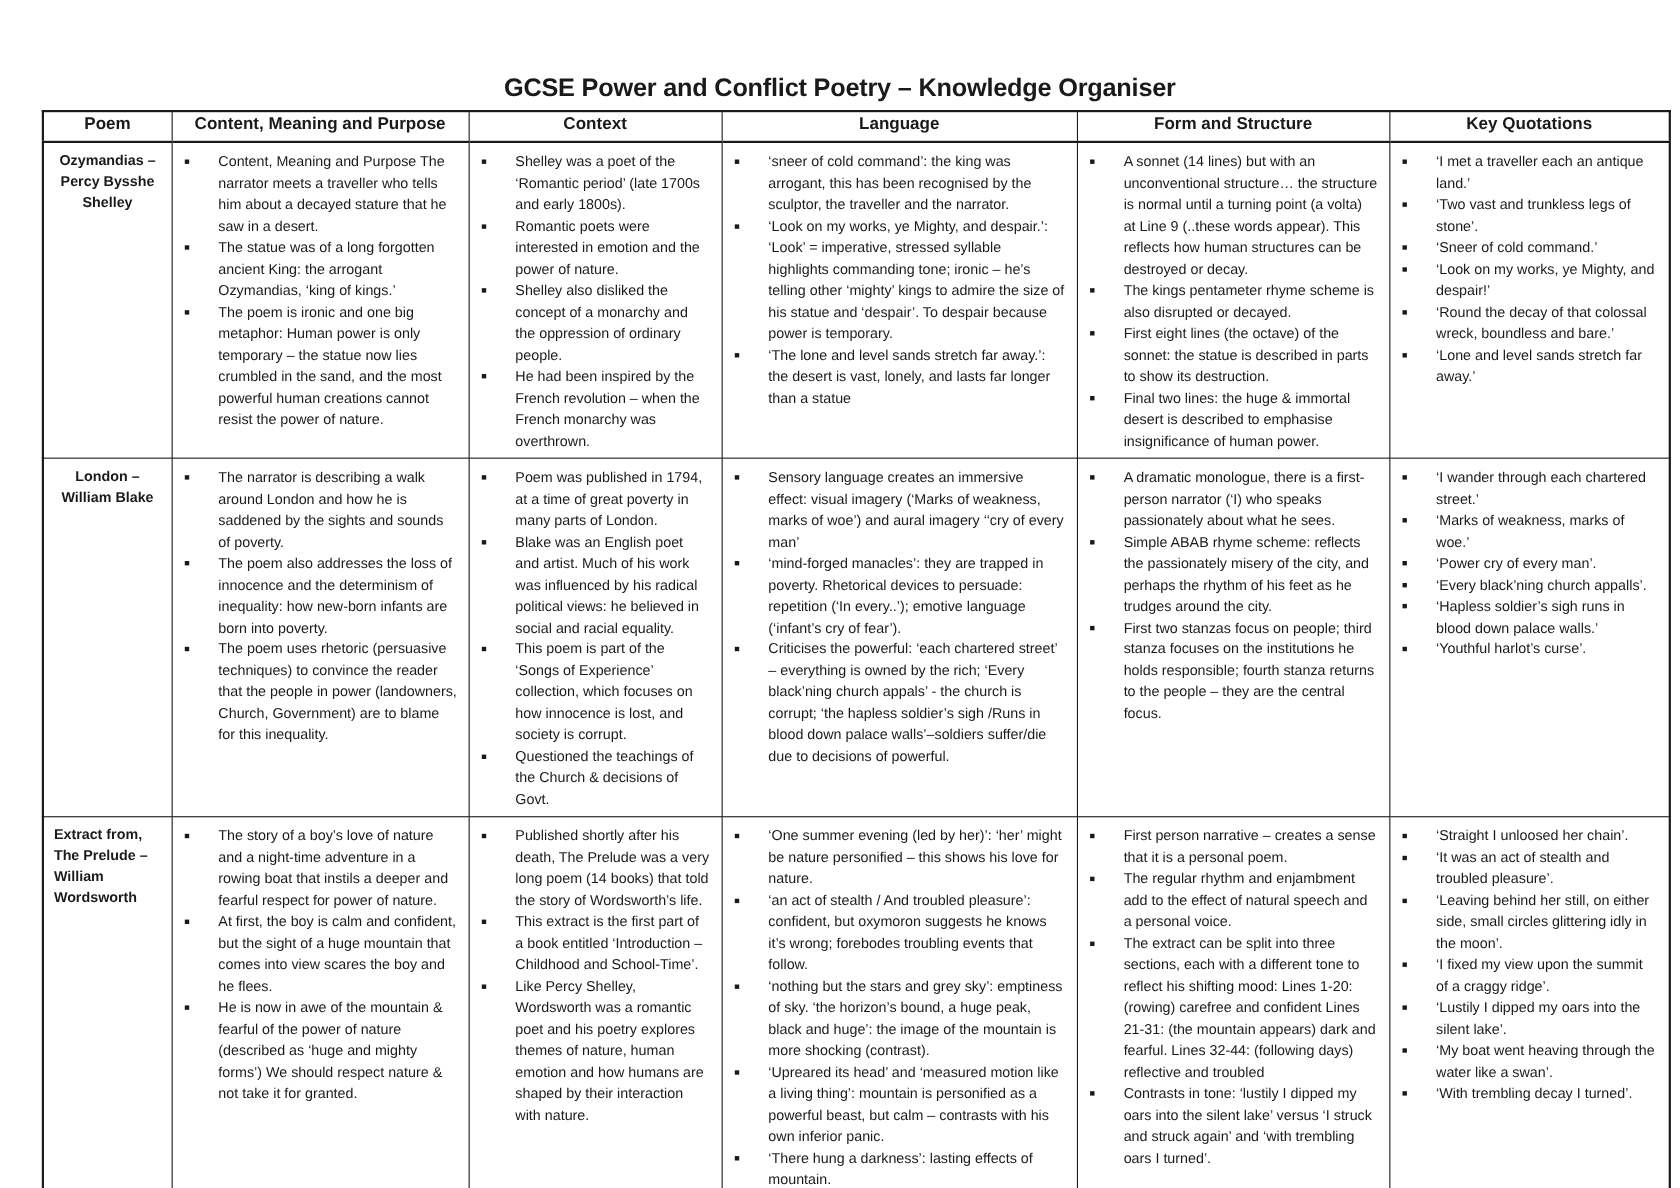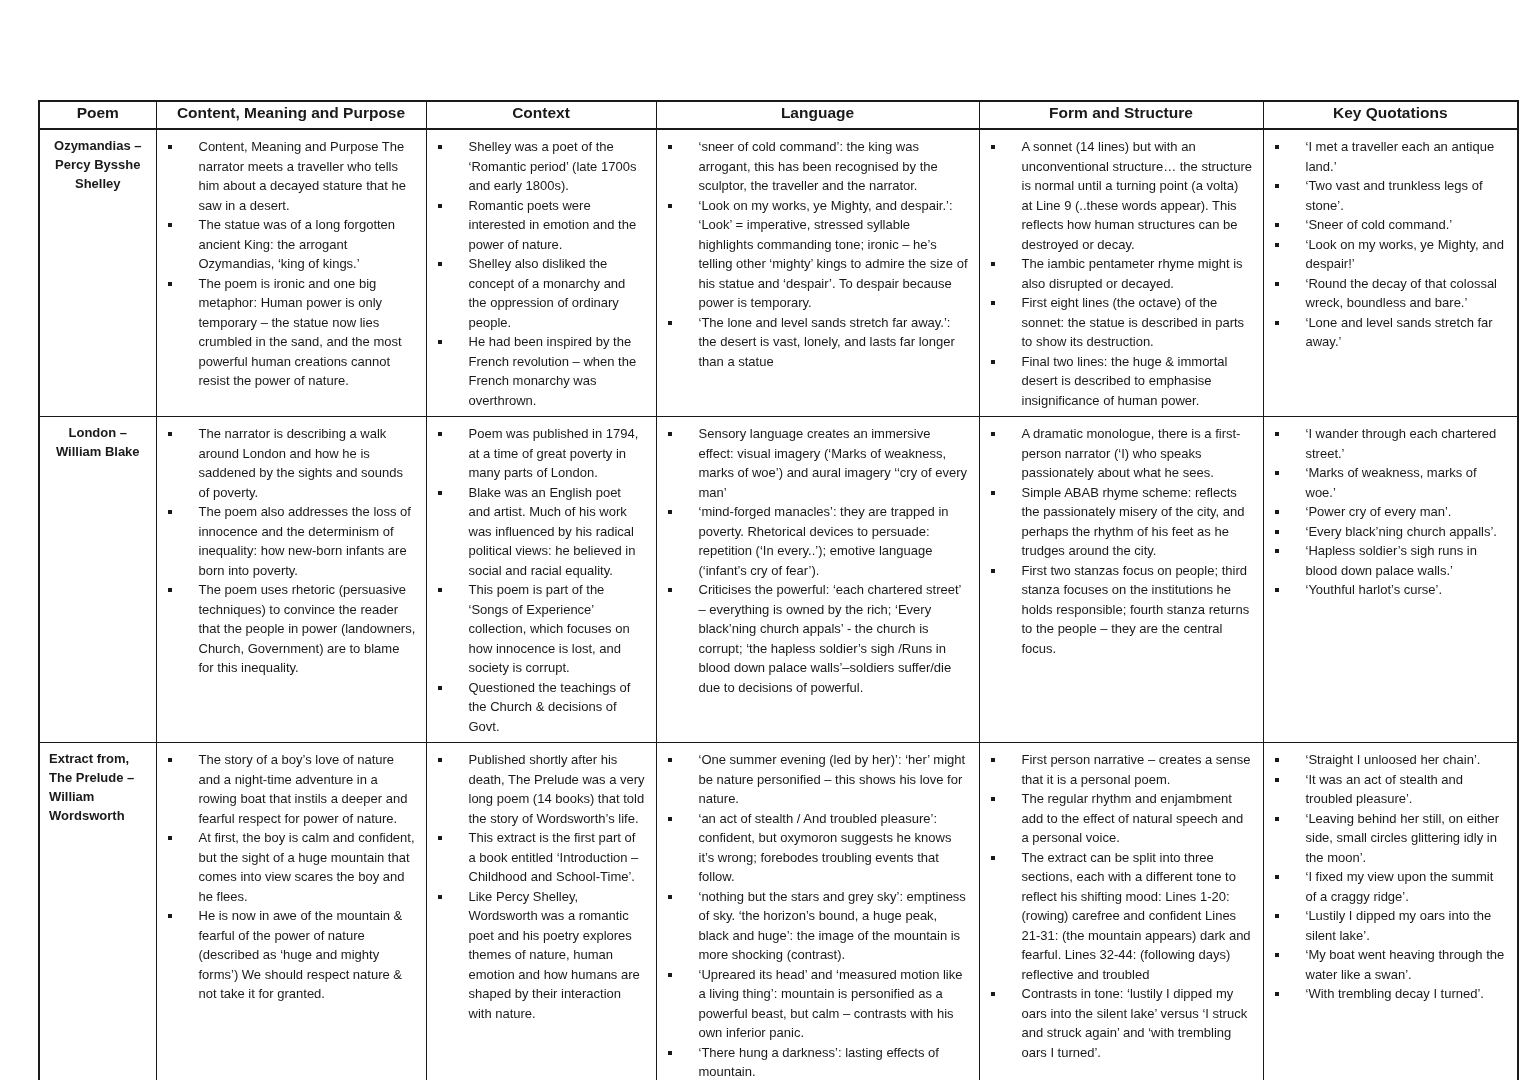--- a/index.html
+++ b/index.html
@@ -67,20 +67,21 @@
     background: #1a1a1a;
   }
   tr.row-0 { height: 268px; }
   tr.row-1 { height: 267px; }
   tr.row-2 { height: 308px; }
 </style>
 </head>
 <body>
 
 <div class="page">
+  <div class="doc-title">GCSE Power and Conflict Poetry – Knowledge Organiser</div>
 
   <table class="ko">
     <colgroup>
       <col class="c-poem">
         <col class="c-content">
         <col class="c-context">
       <col class="c-lang">
         <col class="c-form">
         <col class="c-quotes">
     </colgroup>
@@ -119,21 +120,21 @@
           <td>
             <ul class="bullets">
               <li>‘sneer of cold command’: the king was arrogant, this has been recognised by the sculptor, the traveller and the narrator.</li>
               <li>‘Look on my works, ye Mighty, and despair.’: ‘Look’ = imperative, stressed syllable highlights commanding tone; ironic – he’s telling other ‘mighty’ kings to admire the size of his statue and ‘despair’. To despair because power is temporary.</li>
               <li>‘The lone and level sands stretch far away.’: the desert is vast, lonely, and lasts far longer than a statue</li>
             </ul>
           </td>
           <td>
             <ul class="bullets">
               <li>A sonnet (14 lines) but with an unconventional structure… the structure is normal until a turning point (a volta) at Line 9 (..these words appear). This reflects how human structures can be destroyed or decay.</li>
-              <li>The iambic pentameter rhyme might is also disrupted or decayed.</li>
+              <li>The kings pentameter rhyme scheme is also disrupted or decayed.</li>
               <li>First eight lines (the octave) of the sonnet: the statue is described in parts to show its destruction.</li>
               <li>Final two lines: the huge &amp; immortal desert is described to emphasise insignificance of human power.</li>
             </ul>
           </td>
           <td>
             <ul class="bullets">
               <li>‘I met a traveller each an antique land.’</li>
               <li>‘Two vast and trunkless legs of stone’.</li>
               <li>‘Sneer of cold command.’</li>
               <li>‘Look on my works, ye Mighty, and despair!’</li>

